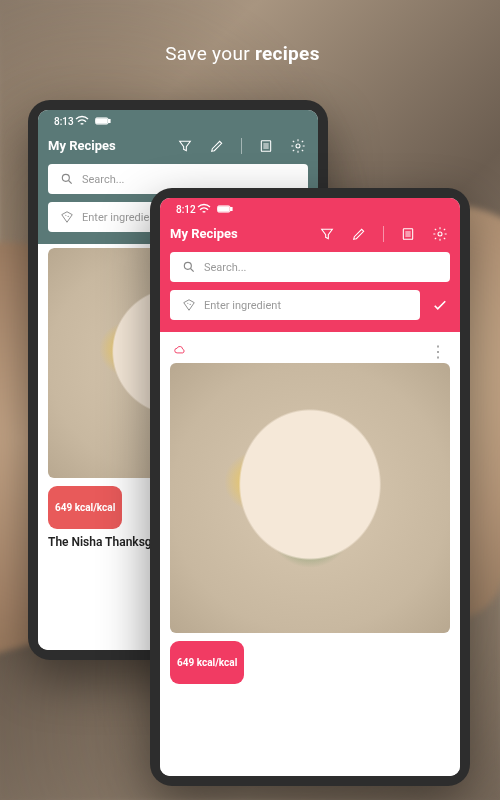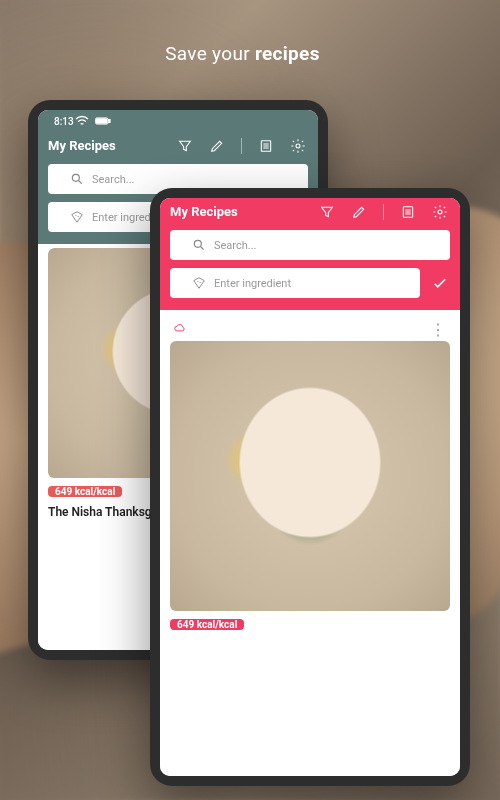--- a/index.html
+++ b/index.html
@@ -83,21 +83,21 @@
   .ticon svg { width: 16px; height: 16px; stroke: #fff; fill: none; stroke-width: 1.6; }
 
   .search-area {
     background: var(--accent);
     padding: 4px 10px 12px;
     display: flex; flex-direction: column; gap: 8px;
   }
   .field {
     background: #fff; border-radius: 4px;
     height: 30px; display: flex; align-items: center;
-    padding: 0 22px; gap: 8px;
+    padding: 0 12px; gap: 8px;
   }
   .field svg { width: 14px; height: 14px; flex-shrink: 0; }
   .field-text { color: #9a9a9a; font-size: 11px; flex: 1; }
   .ingredient-row { display: flex; align-items: center; gap: 10px; }
   .ingredient-row .field { flex: 1; }
   .check-btn { width: 20px; height: 20px; display: flex; align-items: center; justify-content: center; }
   .check-btn svg { width: 18px; height: 18px; stroke: #fff; stroke-width: 2.2; fill: none; }
 
   .content {
     flex: 1; background: #fff; position: relative; padding: 4px 10px 0; overflow: hidden;
@@ -117,21 +117,21 @@
       radial-gradient(circle at 50% 60%, #3a7a3a 0%, transparent 20%),
       radial-gradient(circle at 30% 44%, #f0c850 0%, transparent 12%),
       radial-gradient(ellipse at 50% 50%, #d8c8b0 0%, #c8b8a0 70%, #b8a890 100%);
   }
   .tablet-back .card-img { height: 230px; }
   .tablet-front .card-img { height: 270px; }
   .kcal-tag {
     display: inline-block; margin-top: 8px;
     background: var(--tag); color: #fff;
     font-size: 10px; font-weight: 700;
-    padding: 0 7px; border-radius: 4px;
+    padding: 16px 7px; border-radius: 9px;
   }
   .card-title {
     font-size: 12px; font-weight: 600; color: #222;
     margin-top: 6px; padding-bottom: 8px;
     white-space: nowrap; overflow: hidden; text-overflow: ellipsis;
   }
 </style>
 </head>
 <body>
 
@@ -219,20 +219,37 @@
         <div class="card-img"></div>
         <span class="kcal-tag">649 kcal/kcal</span>
         <div class="card-title">The Nisha Thanksgiv</div>
       </div>
     </div>
   </div>
 </div>
 
 <div class="tablet tablet-front">
   <div class="tablet-screen variant-pink">
+    <div class="status-bar">
+      <span>8:12</span>
+      <span class="status-icons">
+        <span class="ticon">
+            <svg viewBox="0 0 24 24">
+              <path d="M3 9c5-5 13-5 18 0M6 13c3.5-3.5 8.5-3.5 12 0M10 17c1.2-1.2 2.8-1.2 4 0" stroke="#fff" fill="none" stroke-width="2"></path>
+            </svg>
+          </span>
+        <span class="ticon">
+            <svg viewBox="0 0 26 12">
+              <rect x="1" y="1" width="20" height="10" rx="2" stroke="#fff" fill="none"></rect>
+              <rect x="2.5" y="2.5" width="17" height="7" fill="#fff"></rect>
+              <rect x="22" y="3.5" width="2.5" height="5" fill="#fff"></rect>
+            </svg>
+          </span>
+      </span>
+    </div>
     <div class="topbar">
       <span class="topbar-title">My Recipes</span>
       <span class="topbar-actions">
         <span class="ticon">
             <svg viewBox="0 0 24 24">
               <path d="M4 5h16l-6 8v6l-4-2v-4z"></path>
             </svg>
           </span>
         <span class="ticon">
             <svg viewBox="0 0 24 24">

